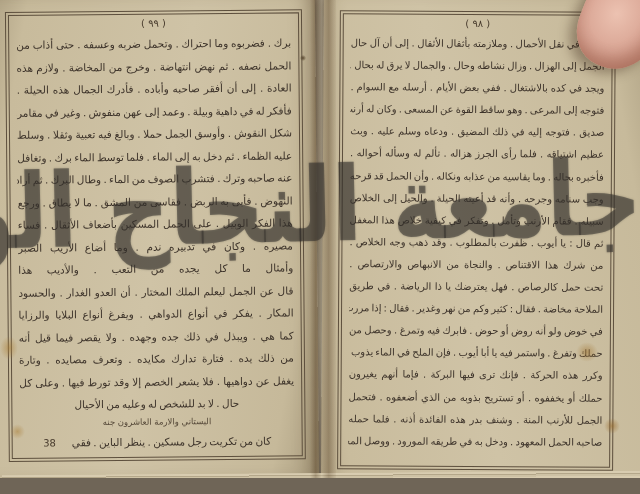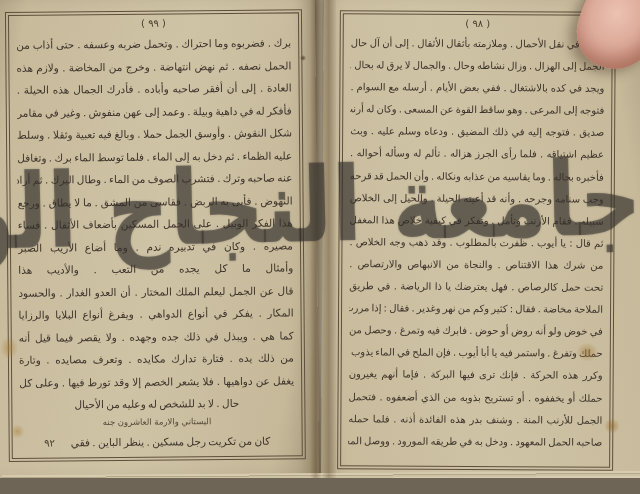--- a/index.html
+++ b/index.html
@@ -119,21 +119,21 @@
             <div class="text-line">قال عن الجمل ليعلم الملك المختار . أن العدو الغدار . والحسود</div>
             <div class="text-line">المكار . يفكر في أنواع الدواهي . ويفرغ أنواع البلايا والرزايا</div>
             <div class="text-line">كما هي . ويبذل في ذلك جده وجهده . ولا يقصر فيما قيل أنه</div>
             <div class="text-line">من ذلك يده . فتارة تدارك مكايده . وتعرف مصايده . وتارة</div>
             <div class="text-line">يغفل عن دواهيها . فلا يشعر الخصم إلا وقد تورط فيها . وعلى كل</div>
           </div>
         <div class="closing-line">حال . لا بد للشخص له وعليه من الأحيال</div>
         <div class="section-note">البستاني والارمة العاشرون جنه</div>
         <div class="last-line">
           <span class="story-text">كان من تكريت رجل مسكين . ينظر الباين . فقي</span>
-          <span class="story-number">٩٢</span>
+          <span class="story-number">38</span>
         </div>
       </div>
     </div>
   </div>
 
   <div class="page page-right">
     <div class="frame frame-right">
       <div class="frame-inner">
         <div class="page-number">( ٩٨ )</div>
         <div class="text-block">

